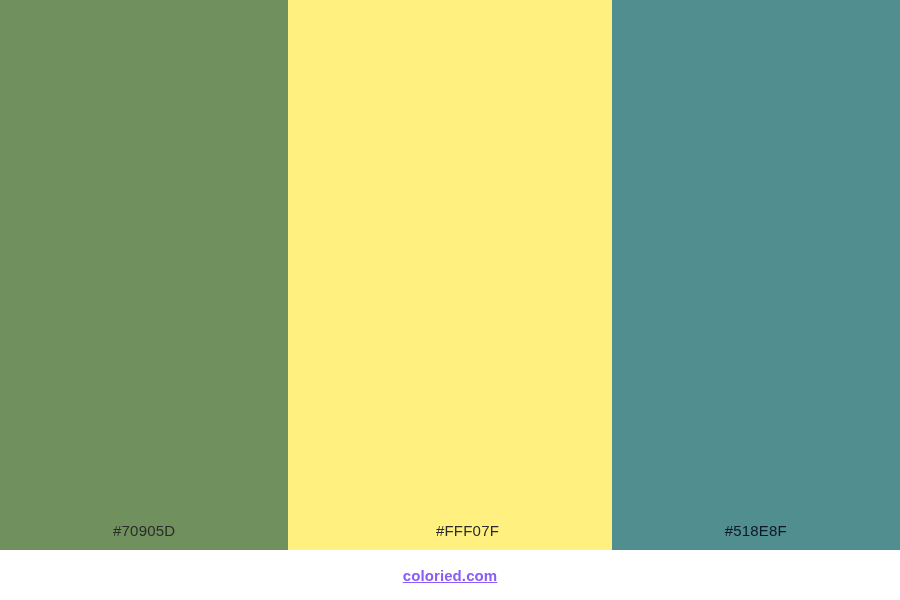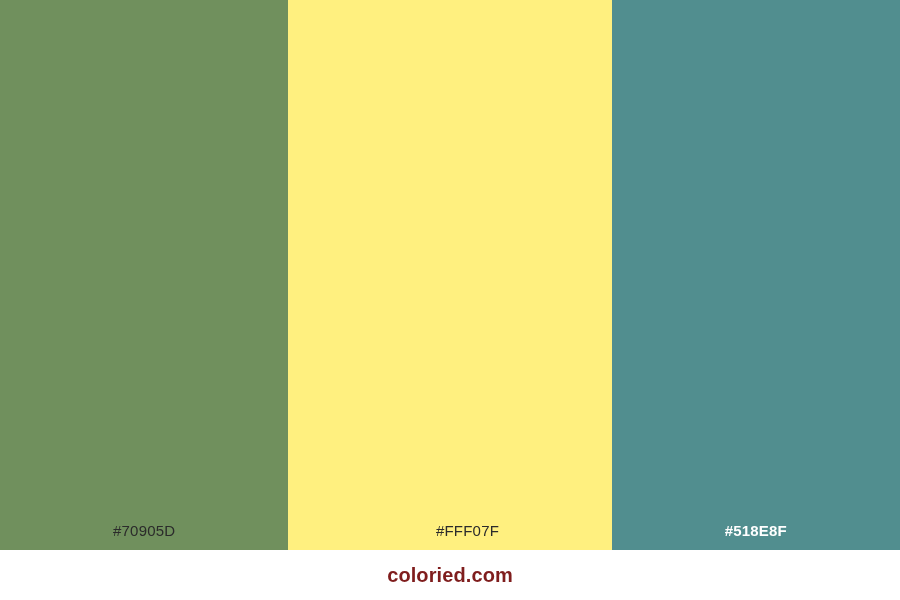--- a/index.html
+++ b/index.html
@@ -53,46 +53,47 @@
     width: 900px;
     height: 50px;
     background: #ffffff;
     display: flex;
     align-items: center;
     justify-content: center;
   }
 
   .footer-brand {
     font-family: "Liberation Sans", sans-serif;
-    font-size: 20px;
+    font-size: 15px;
     line-height: 15px;
     font-weight: 600;
-    color: #7f1d1d;
+    color: #8b5cf6;
     letter-spacing: 0.1px;
+    text-decoration: underline;
   }
 </style>
 </head>
 <body>
 
 <div class="palette-page">
 
   <div class="swatch-strip">
 
     <div class="swatch" style="background-color: rgb(112, 144, 93);">
       <span class="swatch-label" style="color: rgb(43, 43, 43);">#70905D</span>
     </div>
 
     <div class="swatch" style="background-color: rgb(255, 240, 127); padding-left: 35px;">
       <span class="swatch-label" style="color: rgb(43, 43, 43);">#FFF07F</span>
     </div>
 
 
 
     <div class="swatch" style="background-color: rgb(81, 142, 143);">
-      <span class="swatch-label" style="color: #ffffff; font-weight: bold;">#518E8F</span>
+      <span class="swatch-label" style="color: #0f172a;">#518E8F</span>
     </div>
 
   </div>
 
   <div class="footer">
     <span class="footer-brand">coloried.com</span>
   </div>
 
 </div>
 

